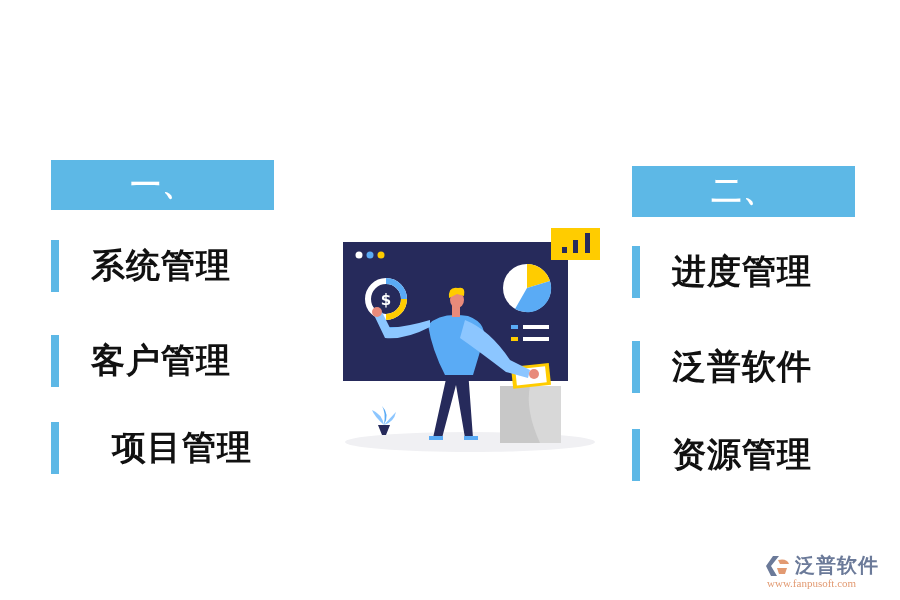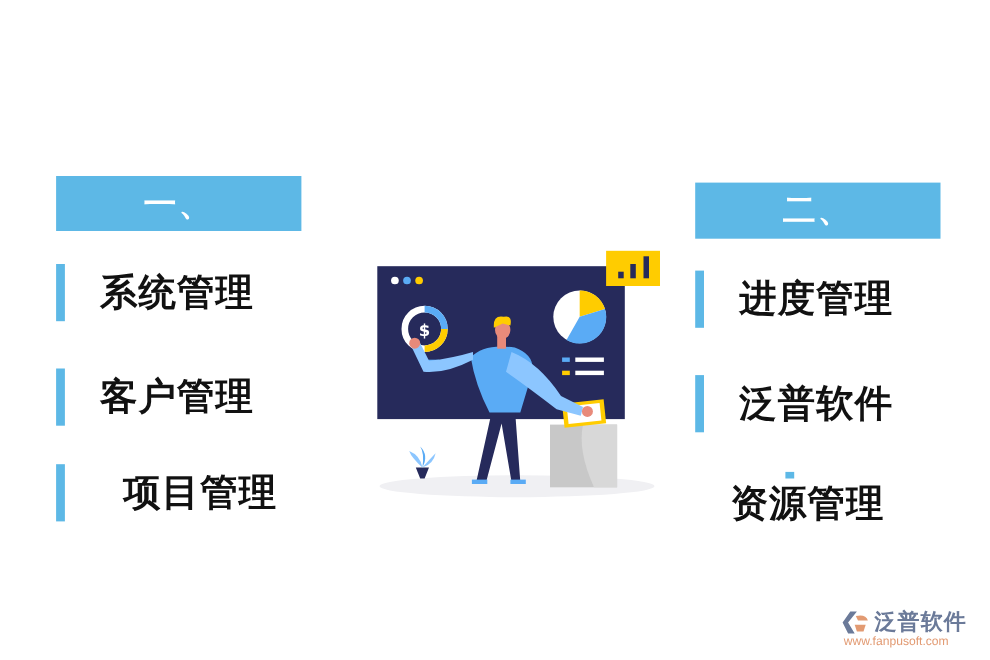--- a/index.html
+++ b/index.html
@@ -7,21 +7,21 @@
          font-family:"DejaVu Sans", "Liberation Sans", sans-serif; }
   .header-bar { position:absolute; background:#5db8e6; color:#fff; display:flex;
                 align-items:center; justify-content:center; font-size:30px; font-weight:bold; letter-spacing:2px; }
   .item { position:absolute; height:52px; display:flex; align-items:center; }
   .item .bar { width:8px; height:52px; background:#5db8e6; }
   .item .label { margin-left:32px; font-size:34px; color:#111; font-weight:bold; letter-spacing:1px; }
   .illus { position:absolute; left:330px; top:220px; width:280px; height:240px; }
   .logo { position:absolute; left:765px; top:552px; }
   .logo .brand { display:flex; align-items:center; }
   .logo .name { font-size:20px; color:#6b7a99; font-weight:bold; margin-left:4px; letter-spacing:1px; }
-  .logo .url { font-family:Liberation Sans, sans-serif; font-size:11px; color:#e29a72; margin-top:-2px; margin-left:2px; }
+  .logo .url { font-family:Liberation Serif, serif; font-size:11px; color:#e29a72; margin-top:-2px; margin-left:2px; }
 </style>
 </head>
 <body>
 
 <div class="header-bar" style="left:51px;top:160px;width:223px;height:50px;">
   <span>一、</span>
 </div>
 
 <div class="item" style="left:51px;top:240px;">
   <div class="bar"></div>
@@ -41,21 +41,21 @@
 </div>
 
 <div class="item" style="left:632px;top:246px;">
   <div class="bar"></div>
   <span class="label">进度管理</span>
 </div>
 <div class="item" style="left:632px;top:341px;">
   <div class="bar"></div>
   <span class="label">泛普软件</span>
 </div>
-<div class="item" style="left:632px;top:429px;flex-direction:column;">
+<div class="item" style="left:632px;top:429px;">
   <div class="bar"></div>
   <span class="label">资源管理</span>
 </div>
 
 <svg class="illus" viewBox="0 0 280 240">
 
   <ellipse cx="140" cy="222" rx="125" ry="10" fill="#f0f0f3"></ellipse>
 
   <rect x="13" y="22" width="225" height="139" fill="#262a5b"></rect>
 

